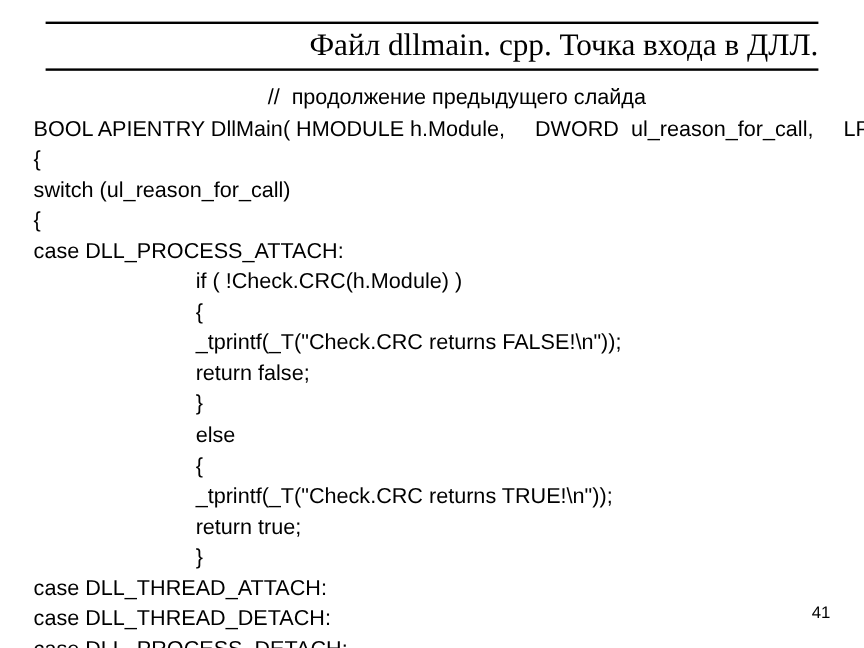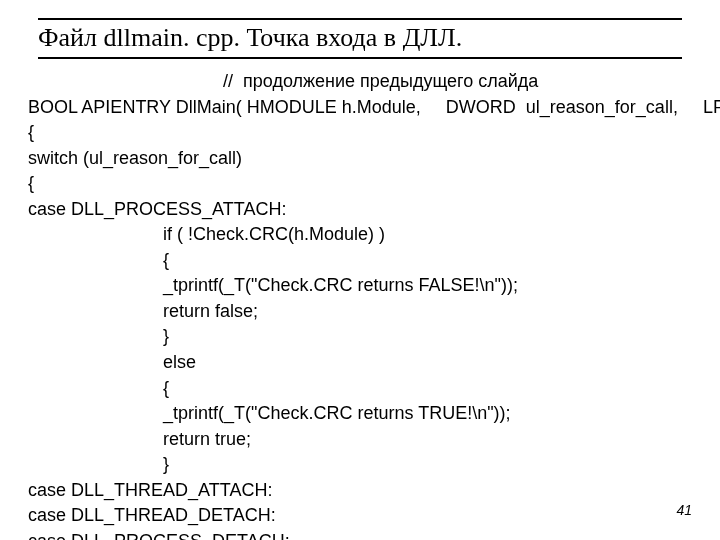--- a/index.html
+++ b/index.html
@@ -9,42 +9,41 @@
     height: 540px;
     background: #ffffff;
     font-family: Arial, Helvetica, sans-serif;
     position: relative;
     overflow: hidden;
   }
   .title-bar {
     margin: 18px 38px 0 38px;
     border-top: 2px solid #000;
     border-bottom: 2px solid #000;
-    text-align: left;
+    text-align: right;
     padding: 3px 0 4px 0;
     font-family: "Times New Roman", Times, serif;
   }
   .title-bar span {
     font-size: 26px;
   }
   .code-area {
     margin: 10px 28px 0 28px;
     font-family: Arial, Helvetica, sans-serif;
     font-size: 18px;
     line-height: 1.42;
     white-space: pre;
     color: #000;
   }
   .page-num {
     position: absolute;
     right: 28px;
     bottom: 22px;
     font-size: 14px;
     font-family: Arial, Helvetica, sans-serif;
-    font-style: italic;
   }
 </style>
 </head>
 <body>
 
 <div class="title-bar">
   <span>Файл dllmain. cpp. Точка входа в ДЛЛ.</span>
 </div>
 
 <div class="code-area">                                       //  продолжение предыдущего слайда

